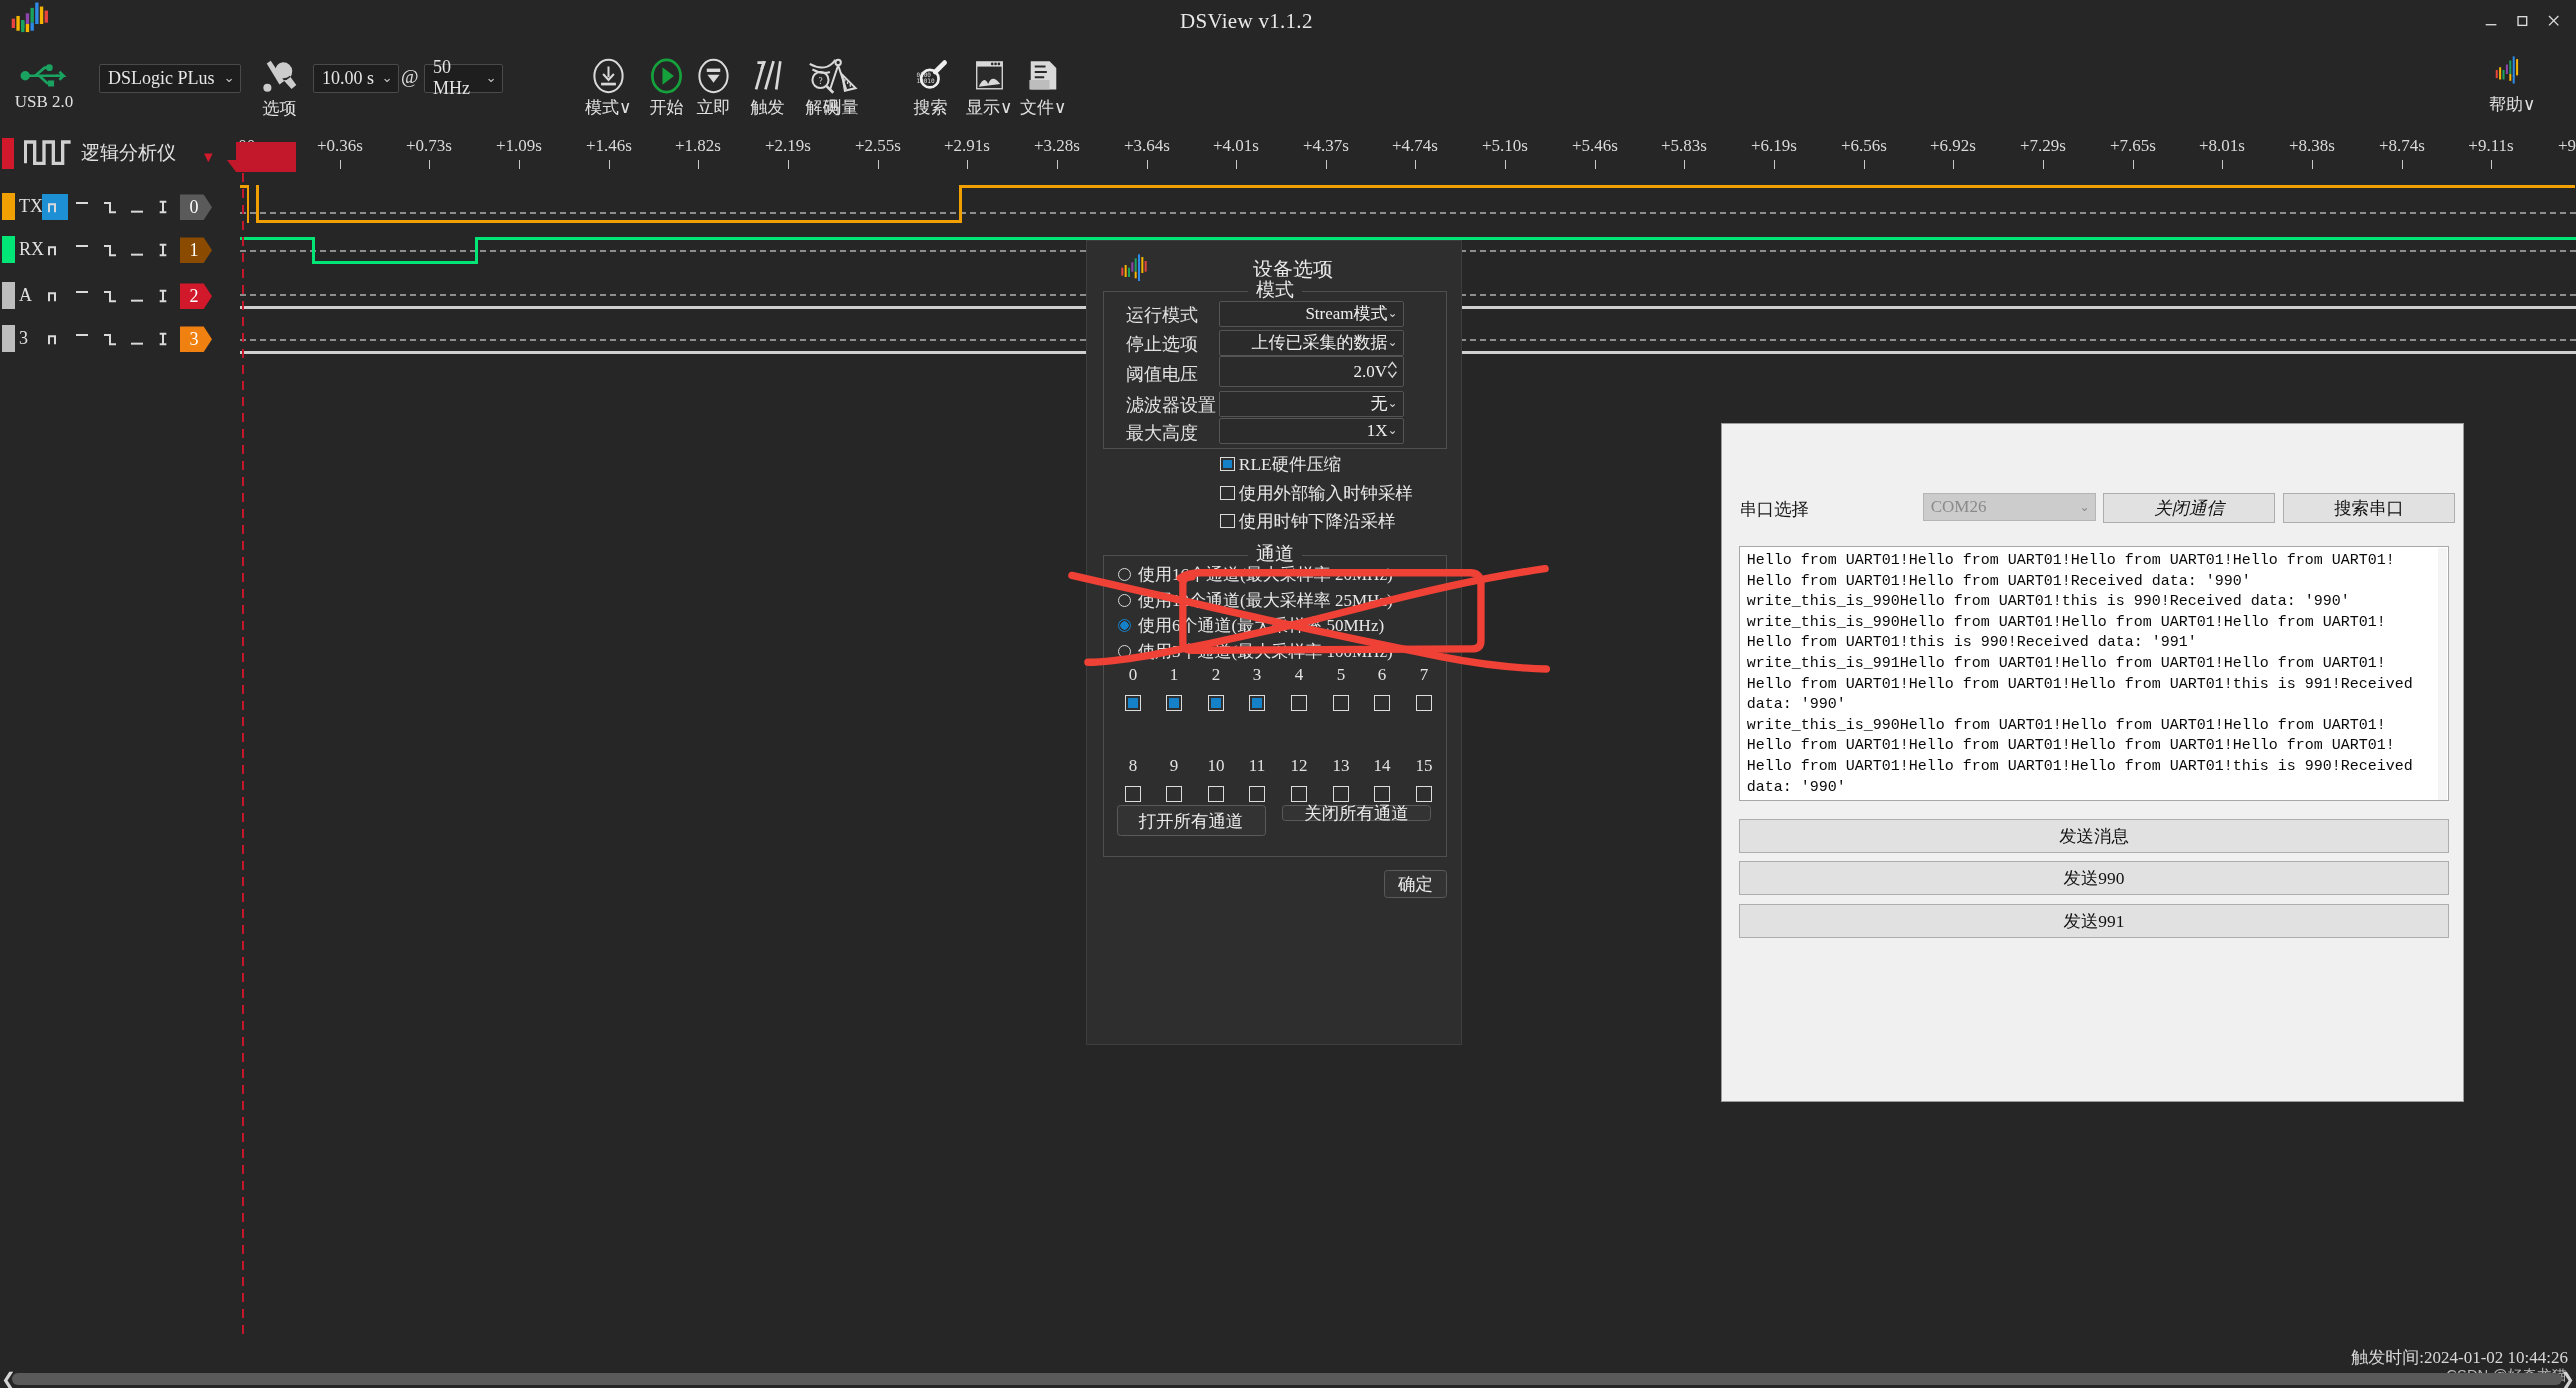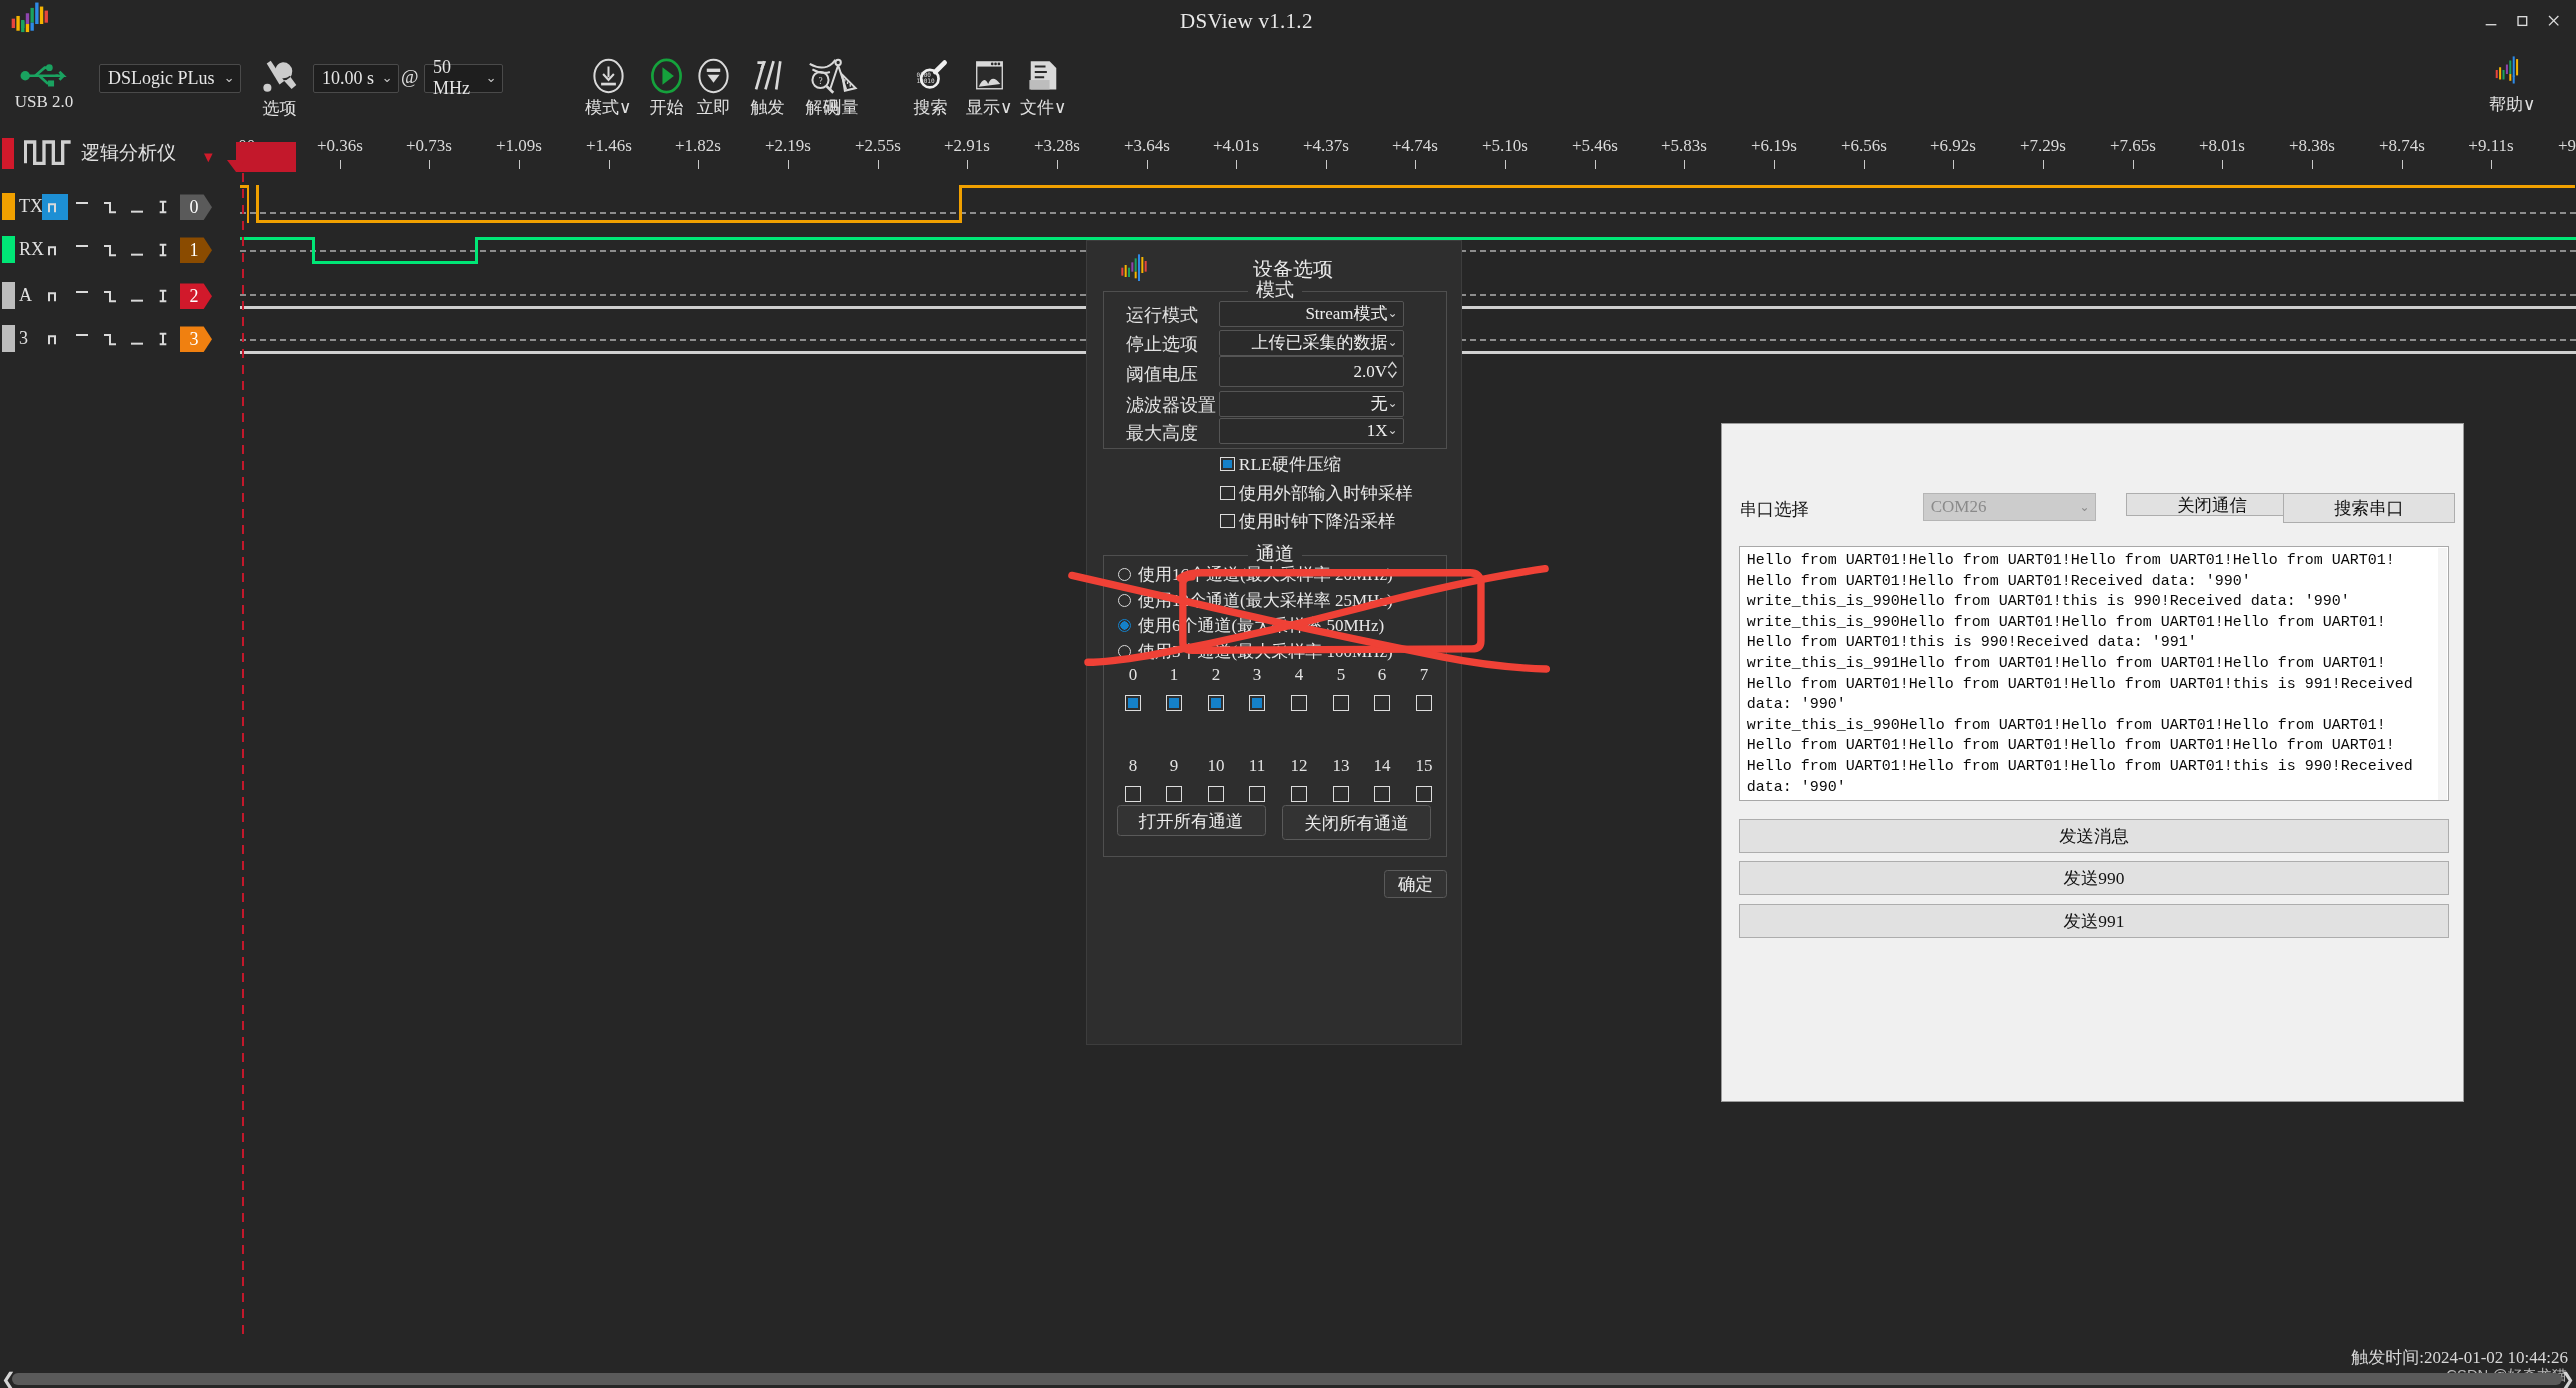--- a/index.html
+++ b/index.html
@@ -720,21 +720,21 @@
         <div class="chbox" style="left: 254px; top: 545px;"></div>
         <div class="chnum" style="left: 295px; top: 515px;">14</div>
         <div class="chbox" style="left: 295px; top: 545px;"></div>
         <div class="chnum" style="left: 337px; top: 515px;">15</div>
         <div class="chbox" style="left: 337px; top: 545px;"></div>
       </div>
 
     <div class="dbtn" style="left:29.5px; top:564px; width:149px; height:31px;">
       <span>打开所有通道</span>
     </div>
-    <div class="dbtn" style="left:195px; top:564px; width:149px; height:35px;">
+    <div class="dbtn" style="left:195px; top:564px; width:149px; height:16px;">
       <span>关闭所有通道</span>
     </div>
 
     <div class="dbtn" style="left:297px; top:629px; width:63px; height:28px;">
       <span>确定</span>
     </div>
   </div>
 
   <div class="annot">
     <svg width="483" height="127" viewBox="0 0 720 190">
@@ -747,21 +747,21 @@
   </div>
 
   <div class="serial">
 
     <div class="s-row1">
       <span class="s-lbl" style="left:17.4px; top:17.4px;">串口选择</span>
       <span class="s-combo" style="left:201px; top:13.4px; width:173px;">
         <span>COM26</span>
         <span style="font-size:12px;">⌄</span>
       </span>
-      <span class="s-btn" style="left:404px; top:13.4px; width:172px; height:23px;">
+      <span class="s-btn" style="left:381px; top:13.4px; width:172px; height:30px;font-style:italic;">
         <span>关闭通信</span>
       </span>
       <span class="s-btn" style="left:561px; top:13.4px; width:172px; height:29.5px;">
         <span>搜索串口</span>
       </span>
     </div>
 
     <div class="s-term">
       <div id="term-lines">
           <div class="s-term-line">Hello from UART01!Hello from UART01!Hello from UART01!Hello from UART01!</div>

